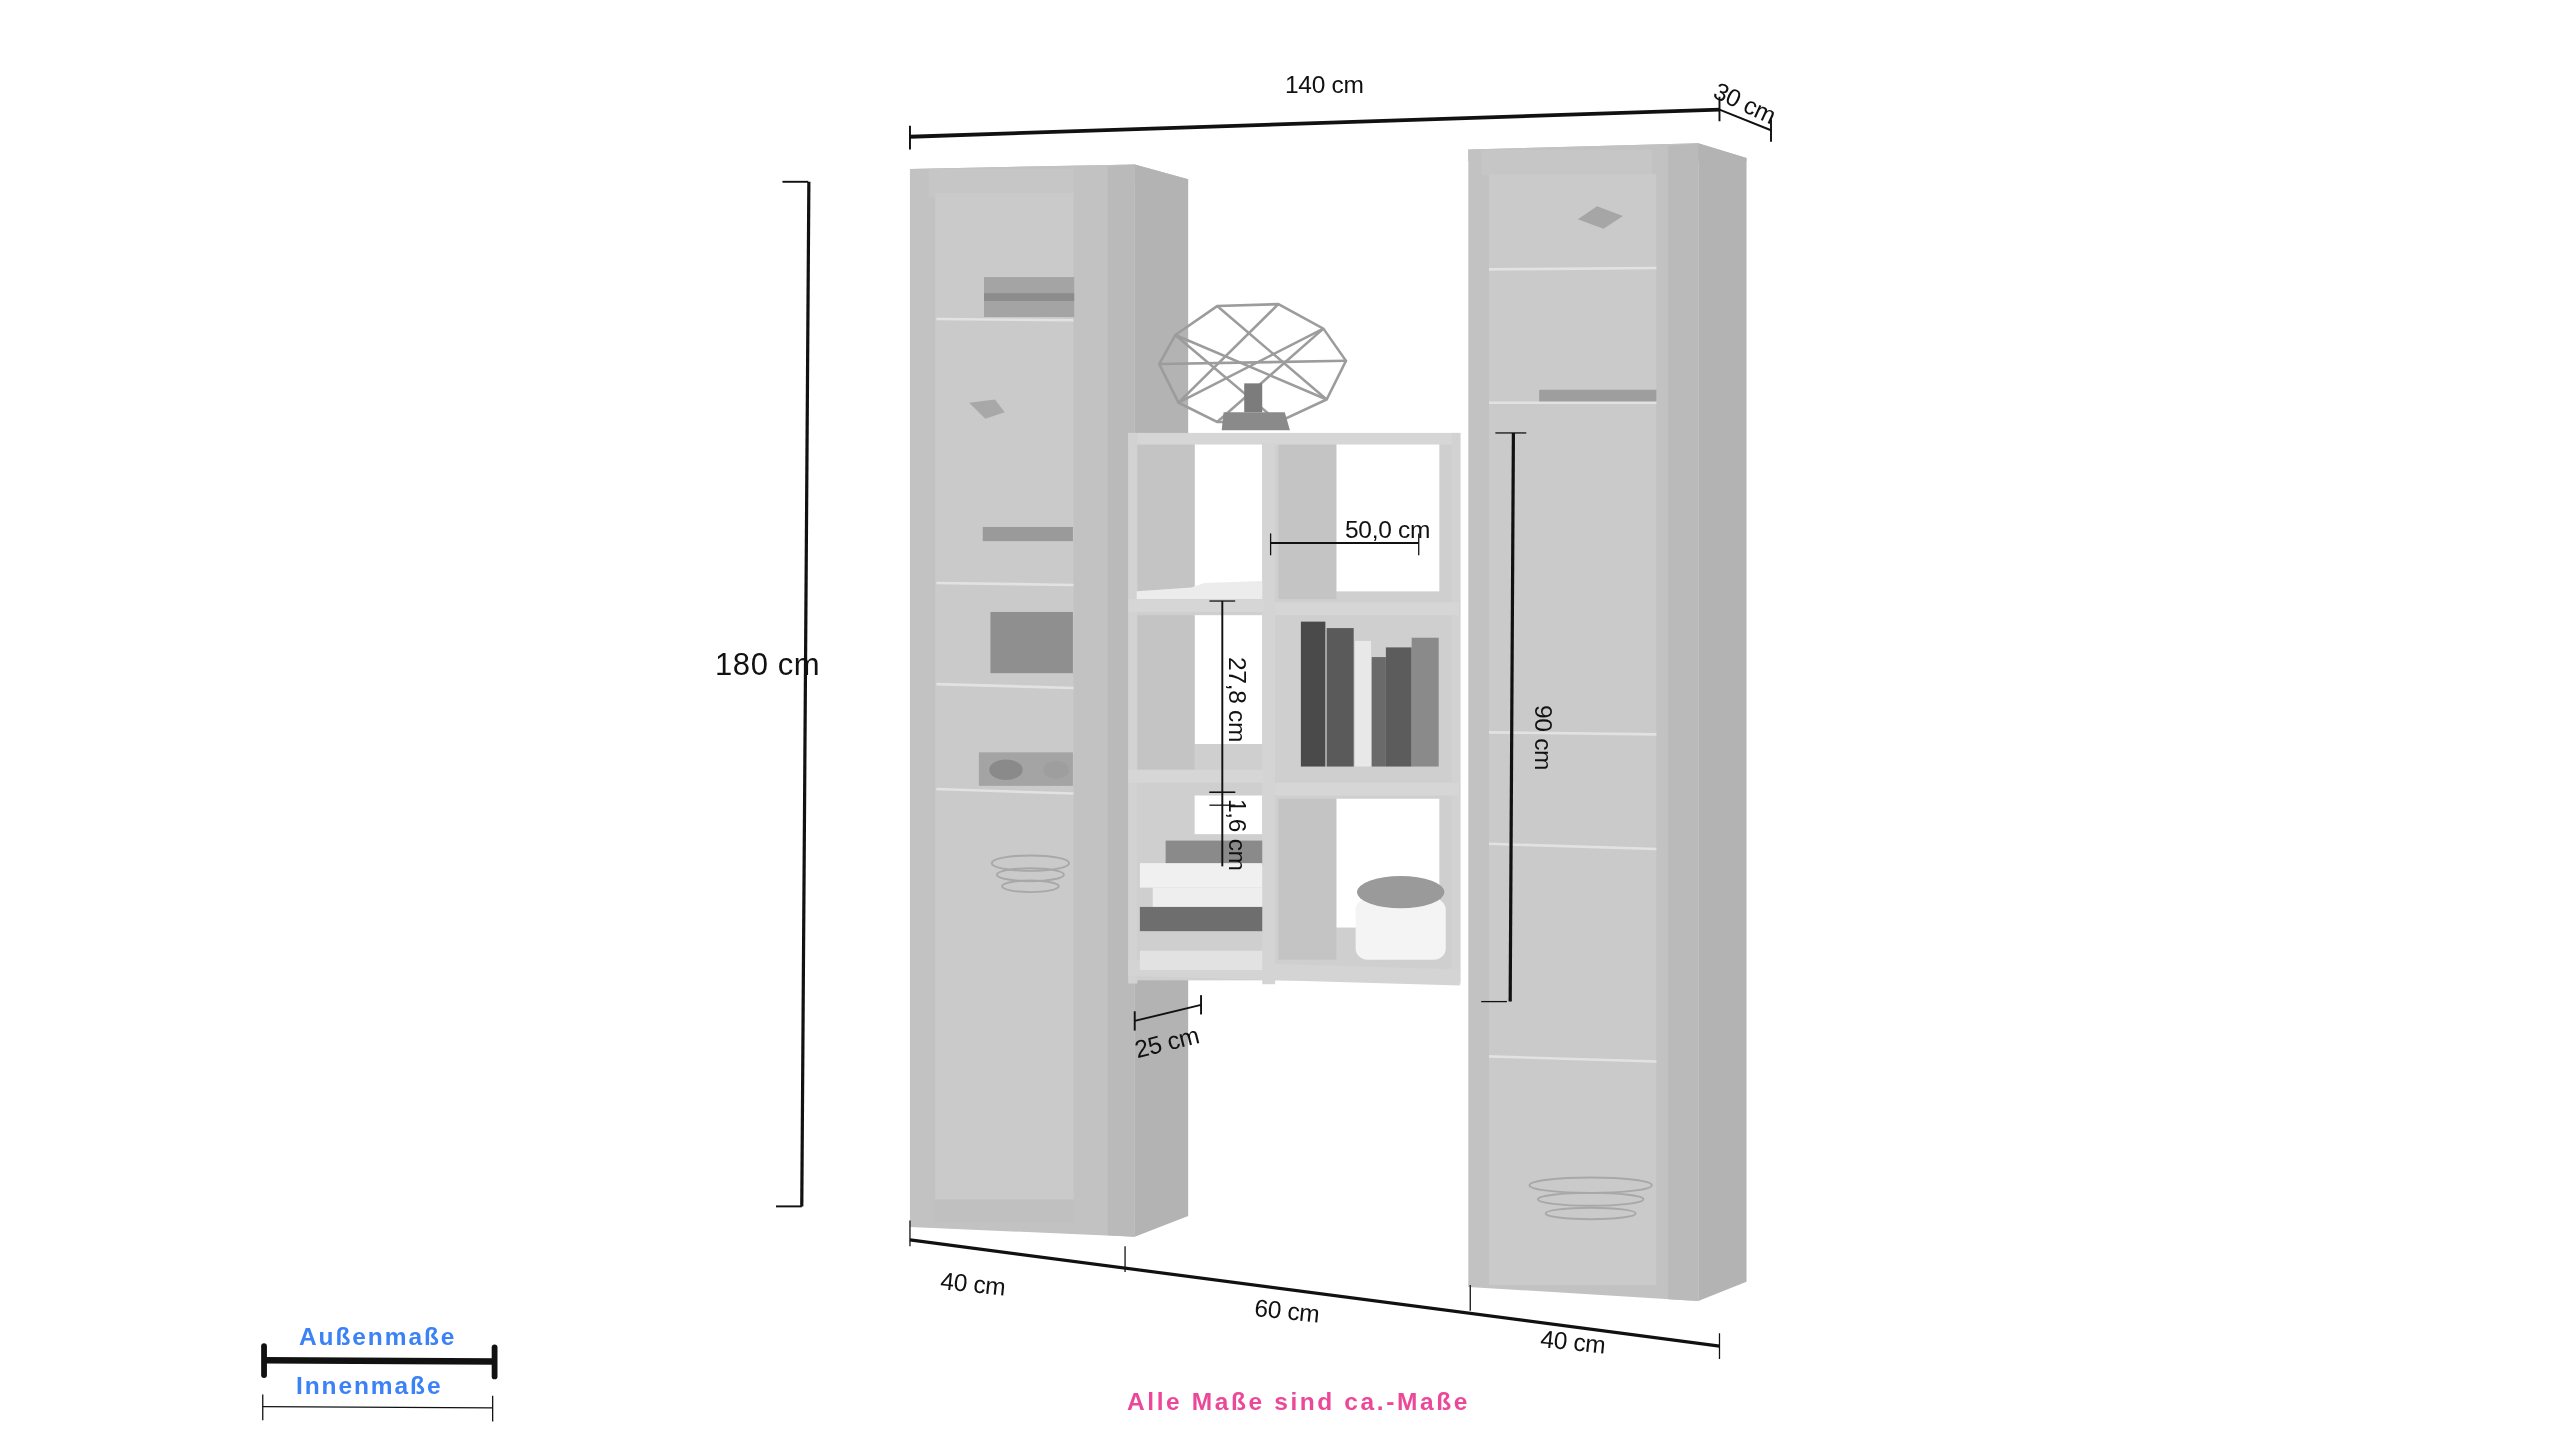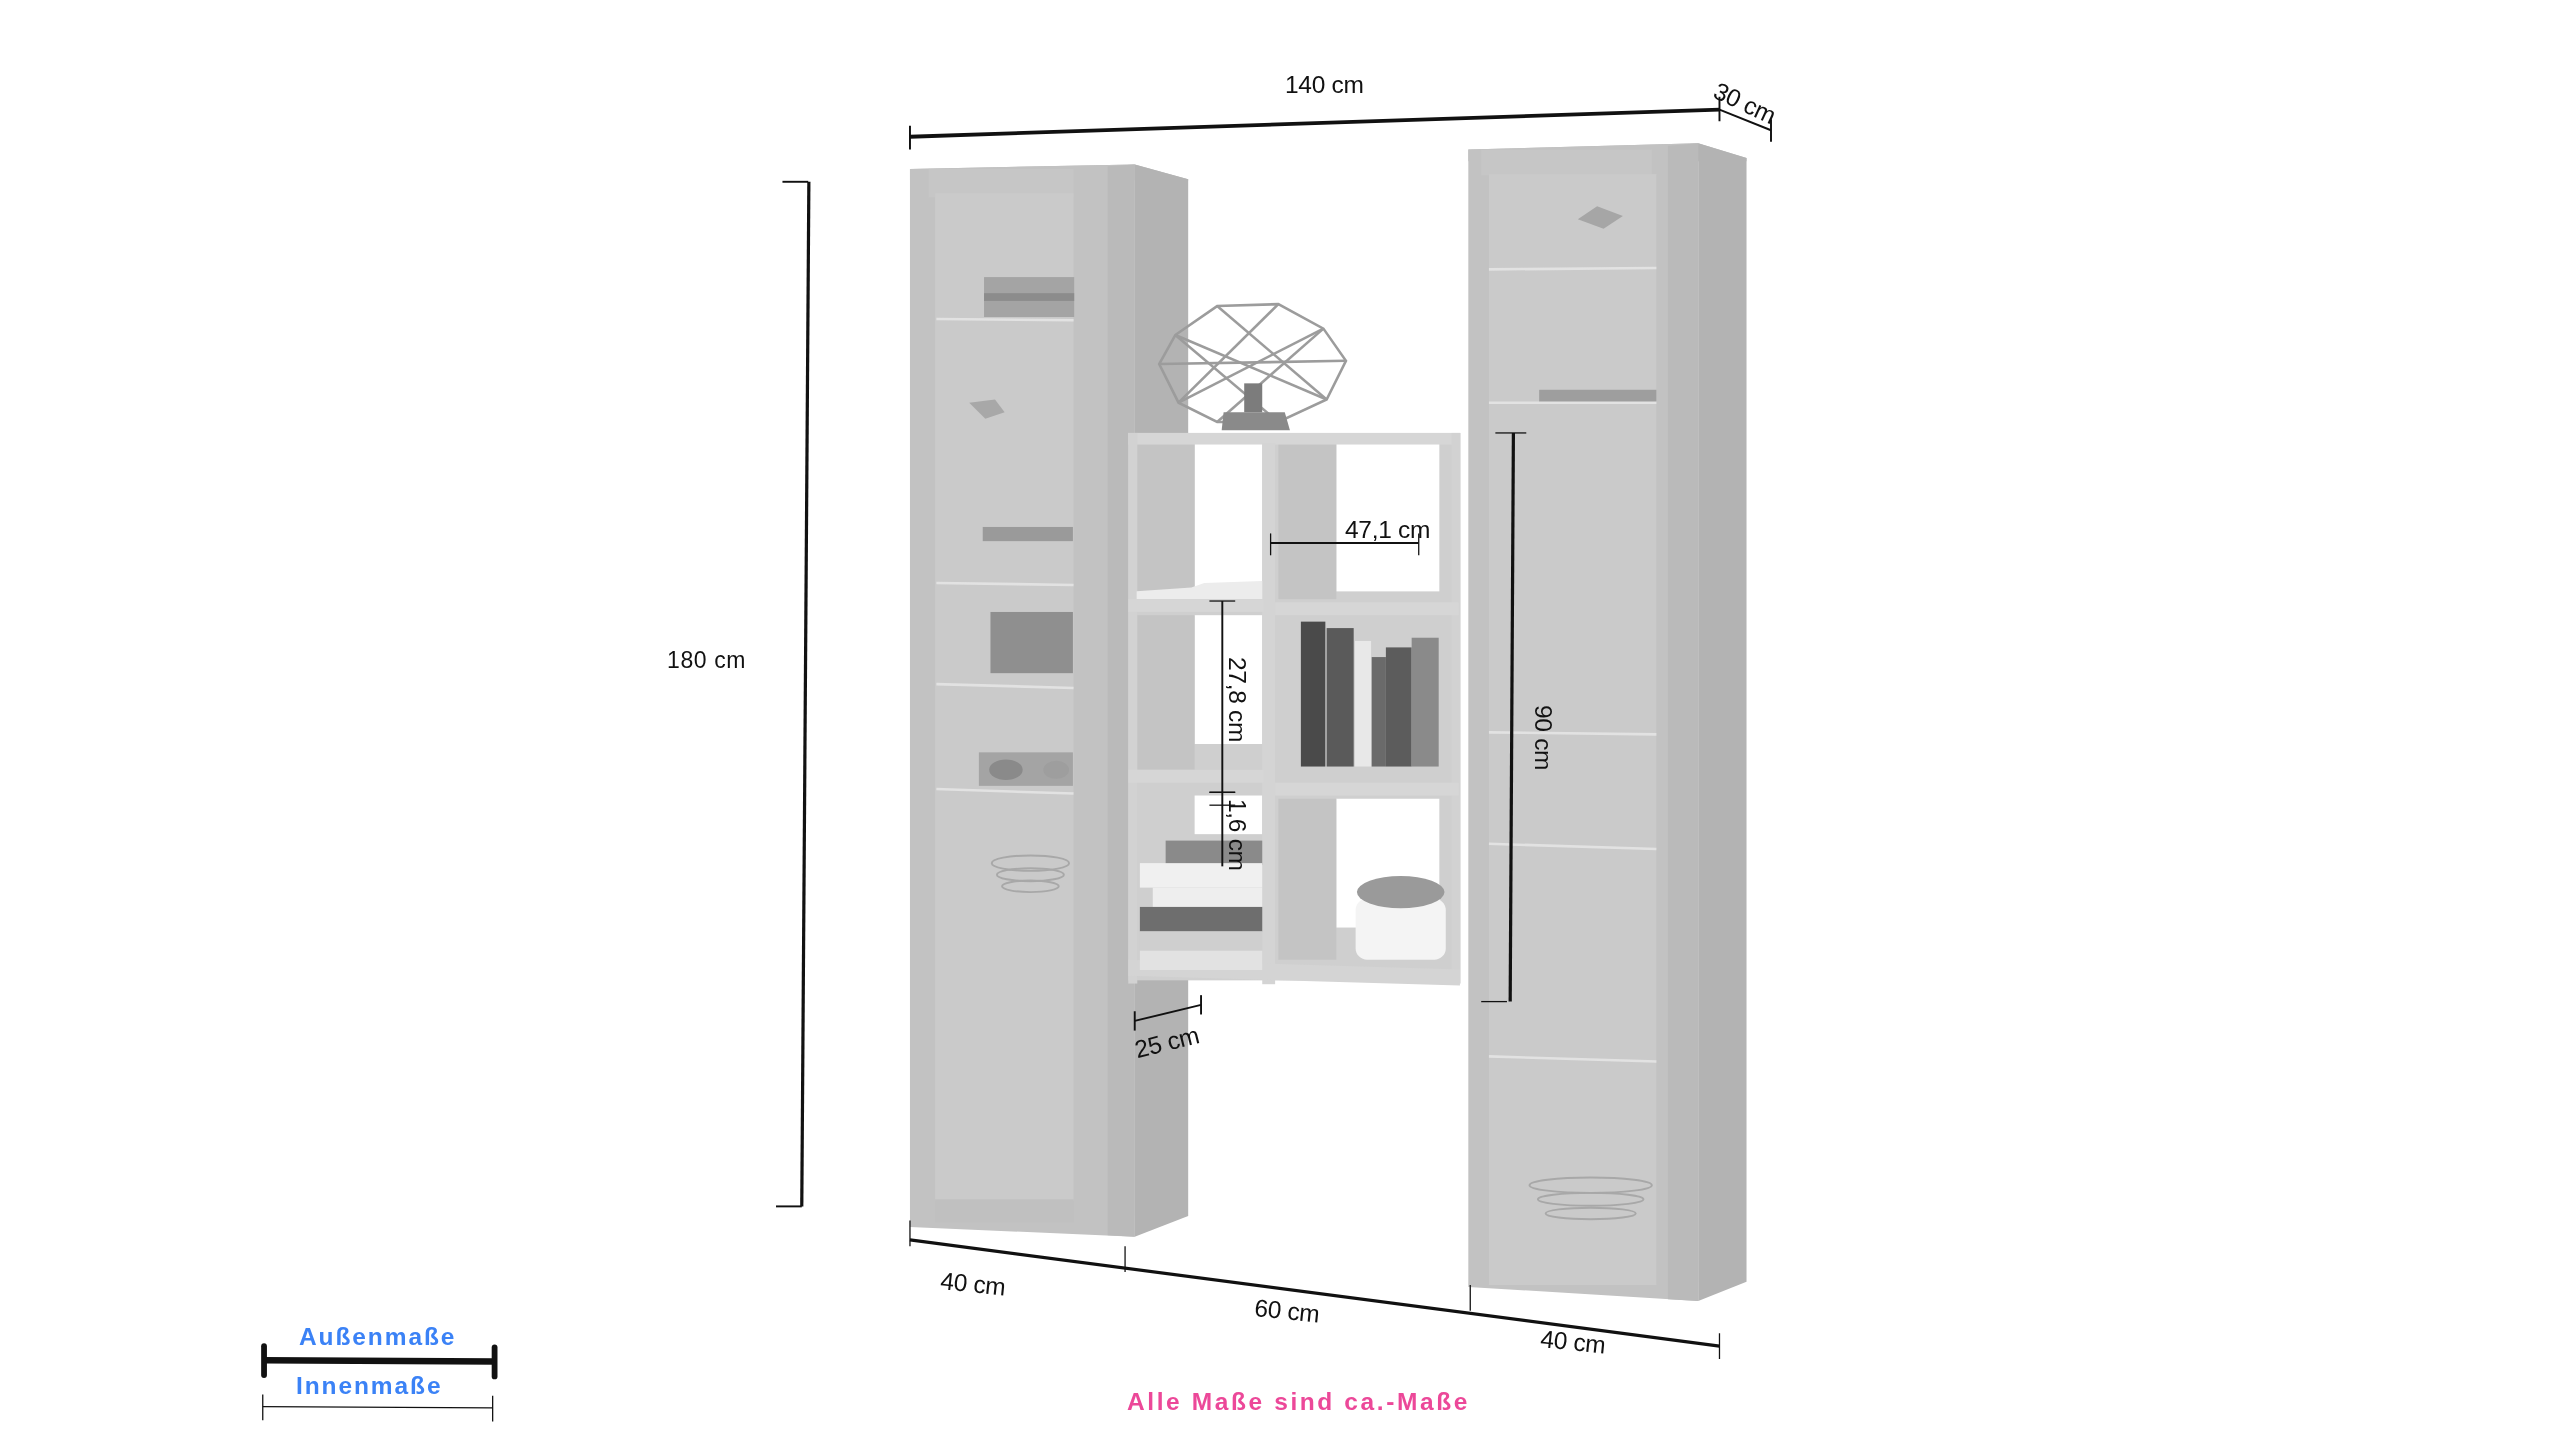--- a/index.html
+++ b/index.html
@@ -1,19 +1,19 @@
 <!DOCTYPE html>
 <html style="font-size:10.3px"><head>
 <meta charset="utf-8">
 <style>
   html, body { margin:0; padding:0; background:#ffffff; }
   body { width:2576px; height:1450px; position:relative; overflow:hidden; font-family:"Liberation Sans", sans-serif; color:#111; }
   svg { position:absolute; left:0; top:0; }
   .dim-label { position:absolute; font-family:"Liberation Sans", sans-serif; font-size:24.5px; color:#111; white-space:nowrap; letter-spacing:-0.3px; }
-  .dim-label.wide { font-size:23px; letter-spacing:0.6px; }
+  .dim-label.wide { font-size:31px; letter-spacing:0.6px;margin-left:48px; }
   .legend-label { position:absolute; font-family:"Liberation Sans", sans-serif; font-weight:bold; font-size:24.5px; letter-spacing:1.9px; color:#3b82f6; white-space:nowrap; }
   .footer-note { position:absolute; font-family:"Liberation Sans", sans-serif; font-weight:bold; font-size:24.5px; letter-spacing:2.6px; color:#ec4899; white-space:nowrap; }
 </style>
 </head>
 <body>
 
 <svg width="2576" height="1450" viewBox="0 0 4000 2251">
 
   <g>
 
@@ -174,21 +174,21 @@
     <line x1="768" y1="2092" x2="768" y2="2137" stroke-width="9" stroke-linecap="round"></line>
     <line x1="408" y1="2184" x2="765" y2="2186" stroke-width="2"></line>
     <line x1="408" y1="2165" x2="408" y2="2205" stroke-width="2"></line>
     <line x1="765" y1="2167" x2="765" y2="2207" stroke-width="2"></line>
   </g>
 </svg>
 
 <div class="dim-label" style="left:1285px; top:71px;">140 cm</div>
 <div class="dim-label" style="left:1721px; top:77px; transform:rotate(25deg); transform-origin:left top;">30 cm</div>
 <div class="dim-label wide" style="left:667px; top:647px;">180 cm</div>
-<div class="dim-label" style="left:1345px; top:516px;">47,1 cm</div>
+<div class="dim-label" style="left:1345px; top:516px;">50,0 cm</div>
 <div class="dim-label" style="left:1251px; top:657px; transform:rotate(90deg); transform-origin:left top;">27,8 cm</div>
 <div class="dim-label" style="left:1251px; top:799px; transform:rotate(90deg); transform-origin:left top;">1,6 cm</div>
 <div class="dim-label" style="left:1132px; top:1037px; transform:rotate(-14deg); transform-origin:left top;">25 cm</div>
 <div class="dim-label" style="left:1557px; top:705px; transform:rotate(90deg); transform-origin:left top;">90 cm</div>
 <div class="dim-label" style="left:942px; top:1267px; transform:rotate(6deg); transform-origin:left top;">40 cm</div>
 <div class="dim-label" style="left:1256px; top:1294px; transform:rotate(6deg); transform-origin:left top;">60 cm</div>
 <div class="dim-label" style="left:1542px; top:1325px; transform:rotate(6deg); transform-origin:left top;">40 cm</div>
 
 <div>
   <div class="legend-label" style="left:299px; top:1323px;">Außenmaße</div>

